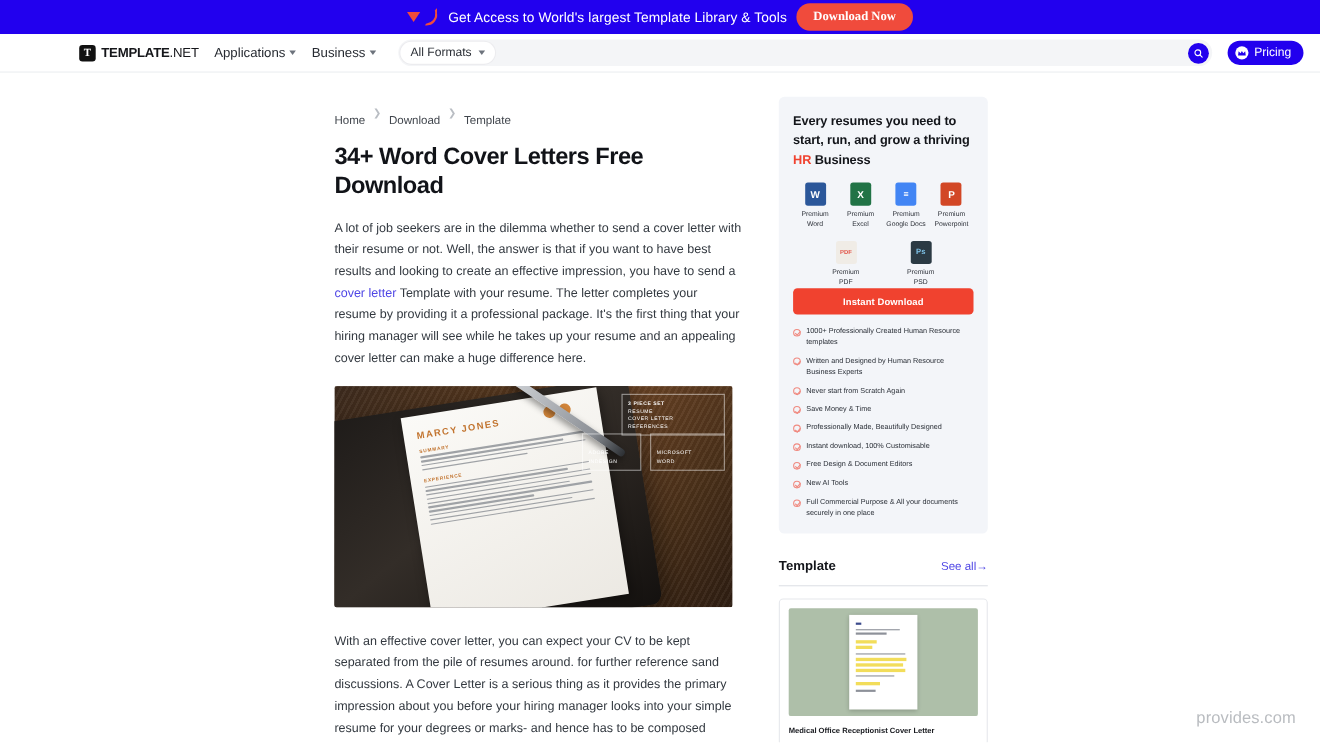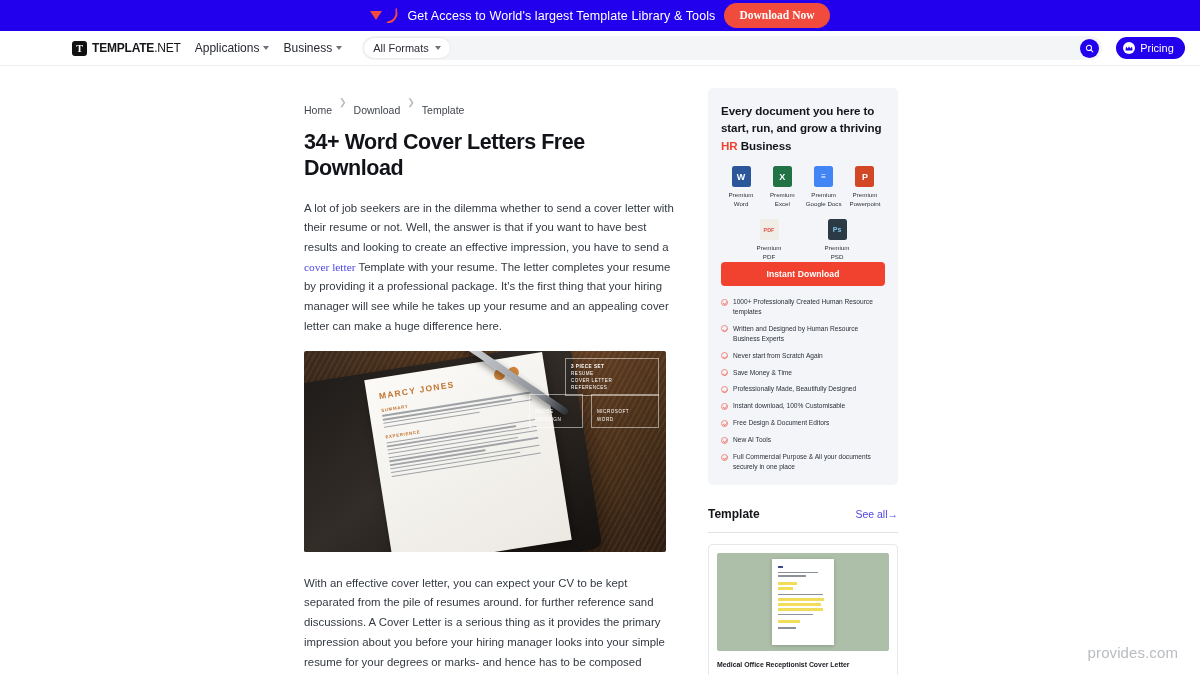--- a/index.html
+++ b/index.html
@@ -83,21 +83,21 @@
   .crumbs .sep { color:#b9bdc3; font-size:9px; }
   .crumbs a { color:#41464d; text-decoration:none; cursor:pointer;margin-top:16px; }
 
   h1.title {
     font-size: 21.5px; font-weight: 800; color:#111318; letter-spacing:-.45px;
     margin: 14px 0 17px; line-height: 1.2;
   }
   p.body {
     font-size: 11.4px; line-height: 1.73; color:#333940; margin-bottom: 14px;
   }
-  p.body a { color:#4f46e5; text-decoration:none; cursor:pointer;font-family:Liberation Serif, serif; }
+  p.body a { color:#4f46e5; text-decoration:none; cursor:pointer; }
 
   
   .hero {
     width: 362px; height: 201px; margin: 10px 0 22px; border-radius: 2px;
     position:relative; overflow:hidden;
     background:
       radial-gradient(ellipse at 18% 88%, #1b1410 0%, rgba(27,20,16,0) 55%),
       linear-gradient(128deg, #3c2a1d 0%, #56381f 28%, #6b4426 52%, #4a3019 78%, #2d1d12 100%);
   }
   .hero .grain {
@@ -287,21 +287,21 @@
       </div>
 
       <p class="body">With an effective cover letter, you can expect your CV to be kept separated from the pile of resumes around. for further reference sand discussions. A Cover Letter is a serious thing as it provides the primary impression about you before your hiring manager looks into your simple resume for your degrees or marks- and hence has to be composed strategically with utmost care. You can create the cover letters easily today with the help of the Resume Templates Microsoft Word.</p>
 
     </div>
 
     <div class="col-side">
 
       <div class="promo-card">
         <div class="pc-title">
-          <span>Every document you here to</span><br>
+          <span>Every resumes you need to</span><br>
           <span>start, run, and grow a thriving</span><br>
           <span class="hr">HR</span><span> Business</span>
         </div>
 
         <div class="fmt-grid">
           <div class="fmt-item">
             <div class="fmt-icon" style="background:#2b579a;">W</div>
             <div class="fmt-lbl"><span>Premium</span><br><span>Word</span></div>
           </div>
           <div class="fmt-item">

